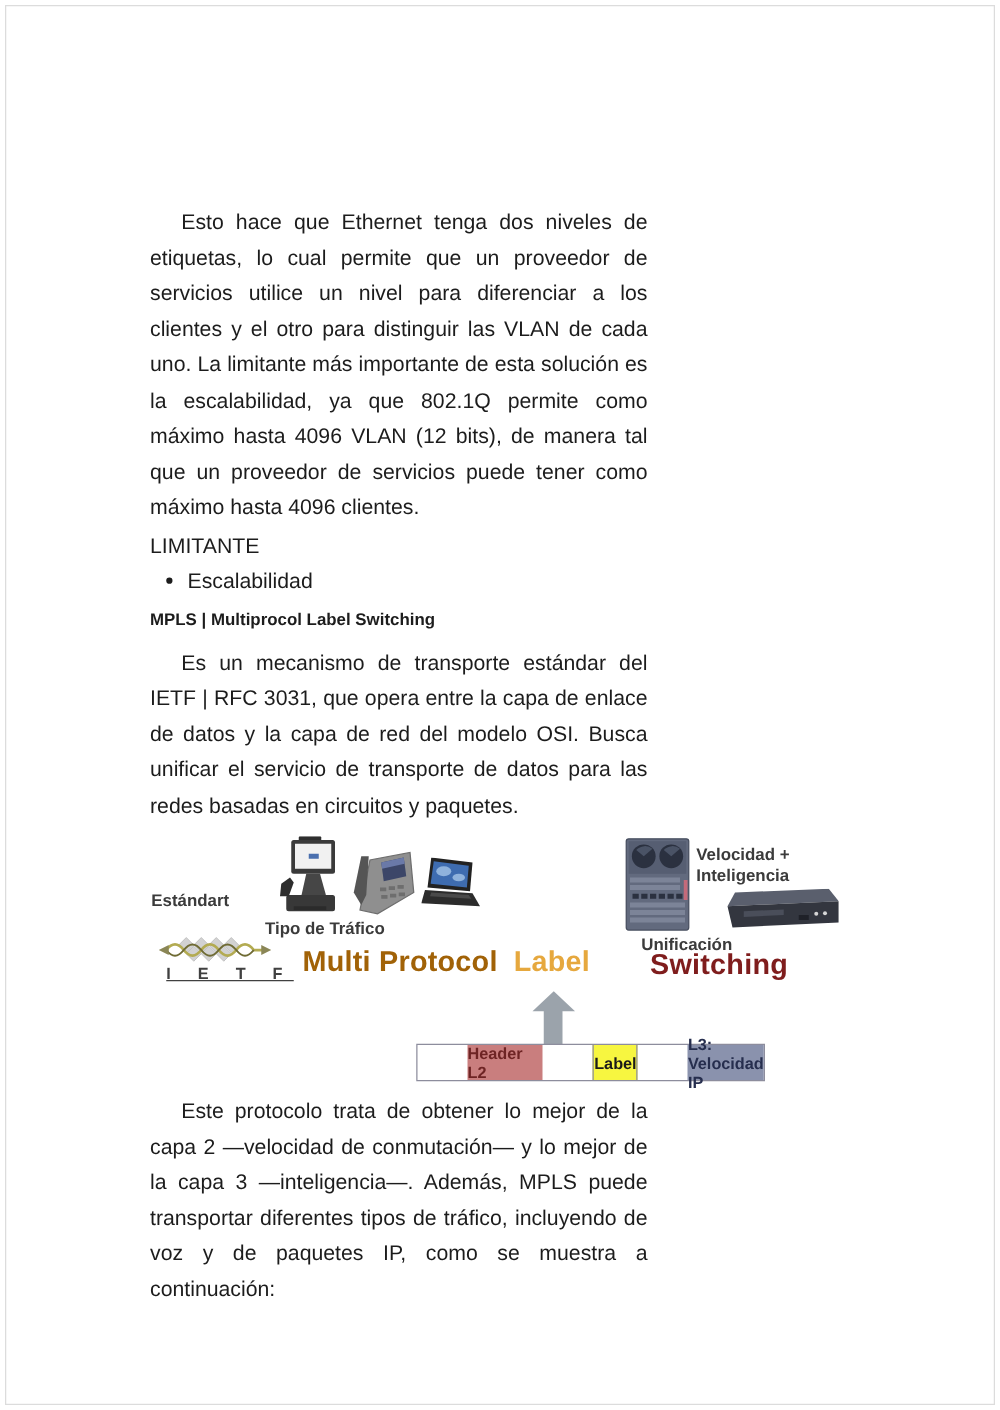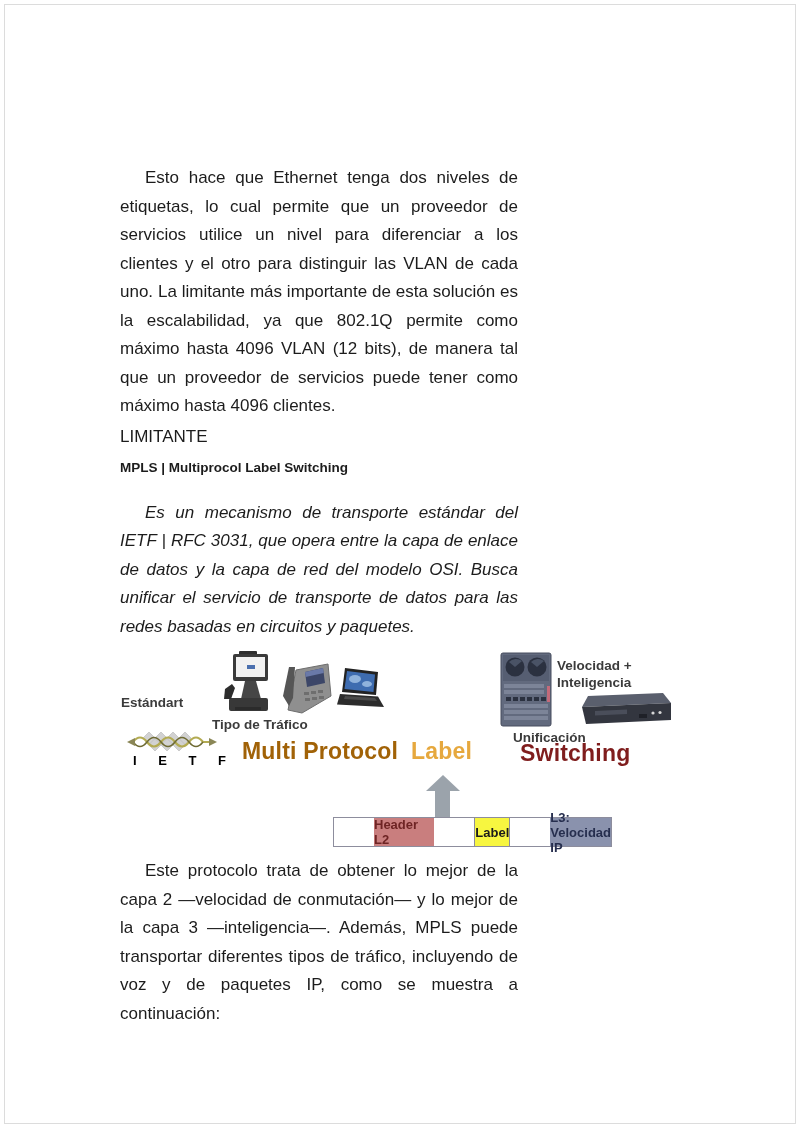--- a/index.html
+++ b/index.html
@@ -8,29 +8,29 @@
     font-family:"Liberation Sans", sans-serif;color:#1c1c1c;overflow:hidden;
   }
   .page-border{position:absolute;inset:4px;border:1px solid #dcdcdc;pointer-events:none;}
   .content{position:absolute;top:0;left:0;width:638px;padding:164px 120px 0 120px;box-sizing:border-box;}
   p.body-text{
     margin:0;font-size:17px;line-height:28.5px;text-align:justify;text-indent:25px;
   }
   h2.limitante{margin:2px 0 0 0;font-size:17px;line-height:28px;font-weight:400;}
   ul.bullets{margin:0;padding-left:30px;font-size:17px;line-height:28px;}
   h3.mpls-heading{margin:8px 0 0 0;font-size:13.5px;line-height:18px;font-weight:700;}
-  p.p2{margin-top:22px;font-style:italic;}
+  p.p2{margin-top:12px;}
   p.p3{}
 
   
   .diagram{position:relative;width:570px;height:212px;margin:4px 0 0 -5px;}
   .diagram .abs{position:absolute;}
   .dlabel{font-size:13.5px;font-weight:600;color:#3b3b3b;text-align:left;}
   .bigword{font-size:23px;font-weight:700;letter-spacing:.2px;white-space:nowrap;}
-  .ietf-letters{font-size:13px;font-weight:700;color:#000000;letter-spacing:9px;white-space:nowrap;}
+  .ietf-letters{font-size:13px;font-weight:700;color:#404040;letter-spacing:9px;white-space:nowrap;text-decoration:underline;}
 
   
   .arrow-head{width:0;height:0;border-left:17px solid transparent;border-right:17px solid transparent;border-bottom:16px solid #9ba3ab;}
   .arrow-stem{width:15px;height:28px;background:#9ba3ab;}
 
   
   .packet-bar{display:flex;width:279px;height:30px;border:1px solid #8d8d9d;box-sizing:border-box;}
   .packet-bar .seg{display:flex;align-items:center;justify-content:center;font-size:13px;font-weight:700;height:100%;box-sizing:border-box;margin-left:40px;}
   .seg-header{width:87px;color:#6e2424;}
   .seg-label{width:47px;color:#1a1a1a;border-left:1px solid #8d8d9d;border-right:1px solid #8d8d9d;}
@@ -40,20 +40,23 @@
 <body>
 
 <div class="page-border"></div>
 
 <div class="content">
 
   <p class="body-text">Esto hace que Ethernet tenga dos niveles de etiquetas, lo cual permite que un proveedor de servicios utilice un nivel para diferenciar a los clientes y el otro para distinguir las VLAN de cada uno. La limitante más importante de esta solución es la escalabilidad, ya que 802.1Q permite como máximo hasta 4096 VLAN (12 bits), de manera tal que un proveedor de servicios puede tener como máximo hasta 4096 clientes.</p>
 
   <h2 class="limitante">LIMITANTE</h2>
 
+  <ul class="bullets">
+    <li>Escalabilidad</li>
+  </ul>
 
   <h3 class="mpls-heading">MPLS | Multiprocol Label Switching</h3>
 
   <p class="body-text p2">Es un mecanismo de transporte estándar del IETF | RFC 3031, que opera entre la capa de enlace de datos y la capa de red del modelo OSI. Busca unificar el servicio de transporte de datos para las redes basadas en circuitos y paquetes.</p>
 
   <div class="diagram">
 
     <div class="abs dlabel" style="left:6px;top:50px;width:90px;">Estándart</div>
 
     <svg class="abs" style="left:12px;top:84px;" width="90" height="26" viewBox="0 0 90 26">

